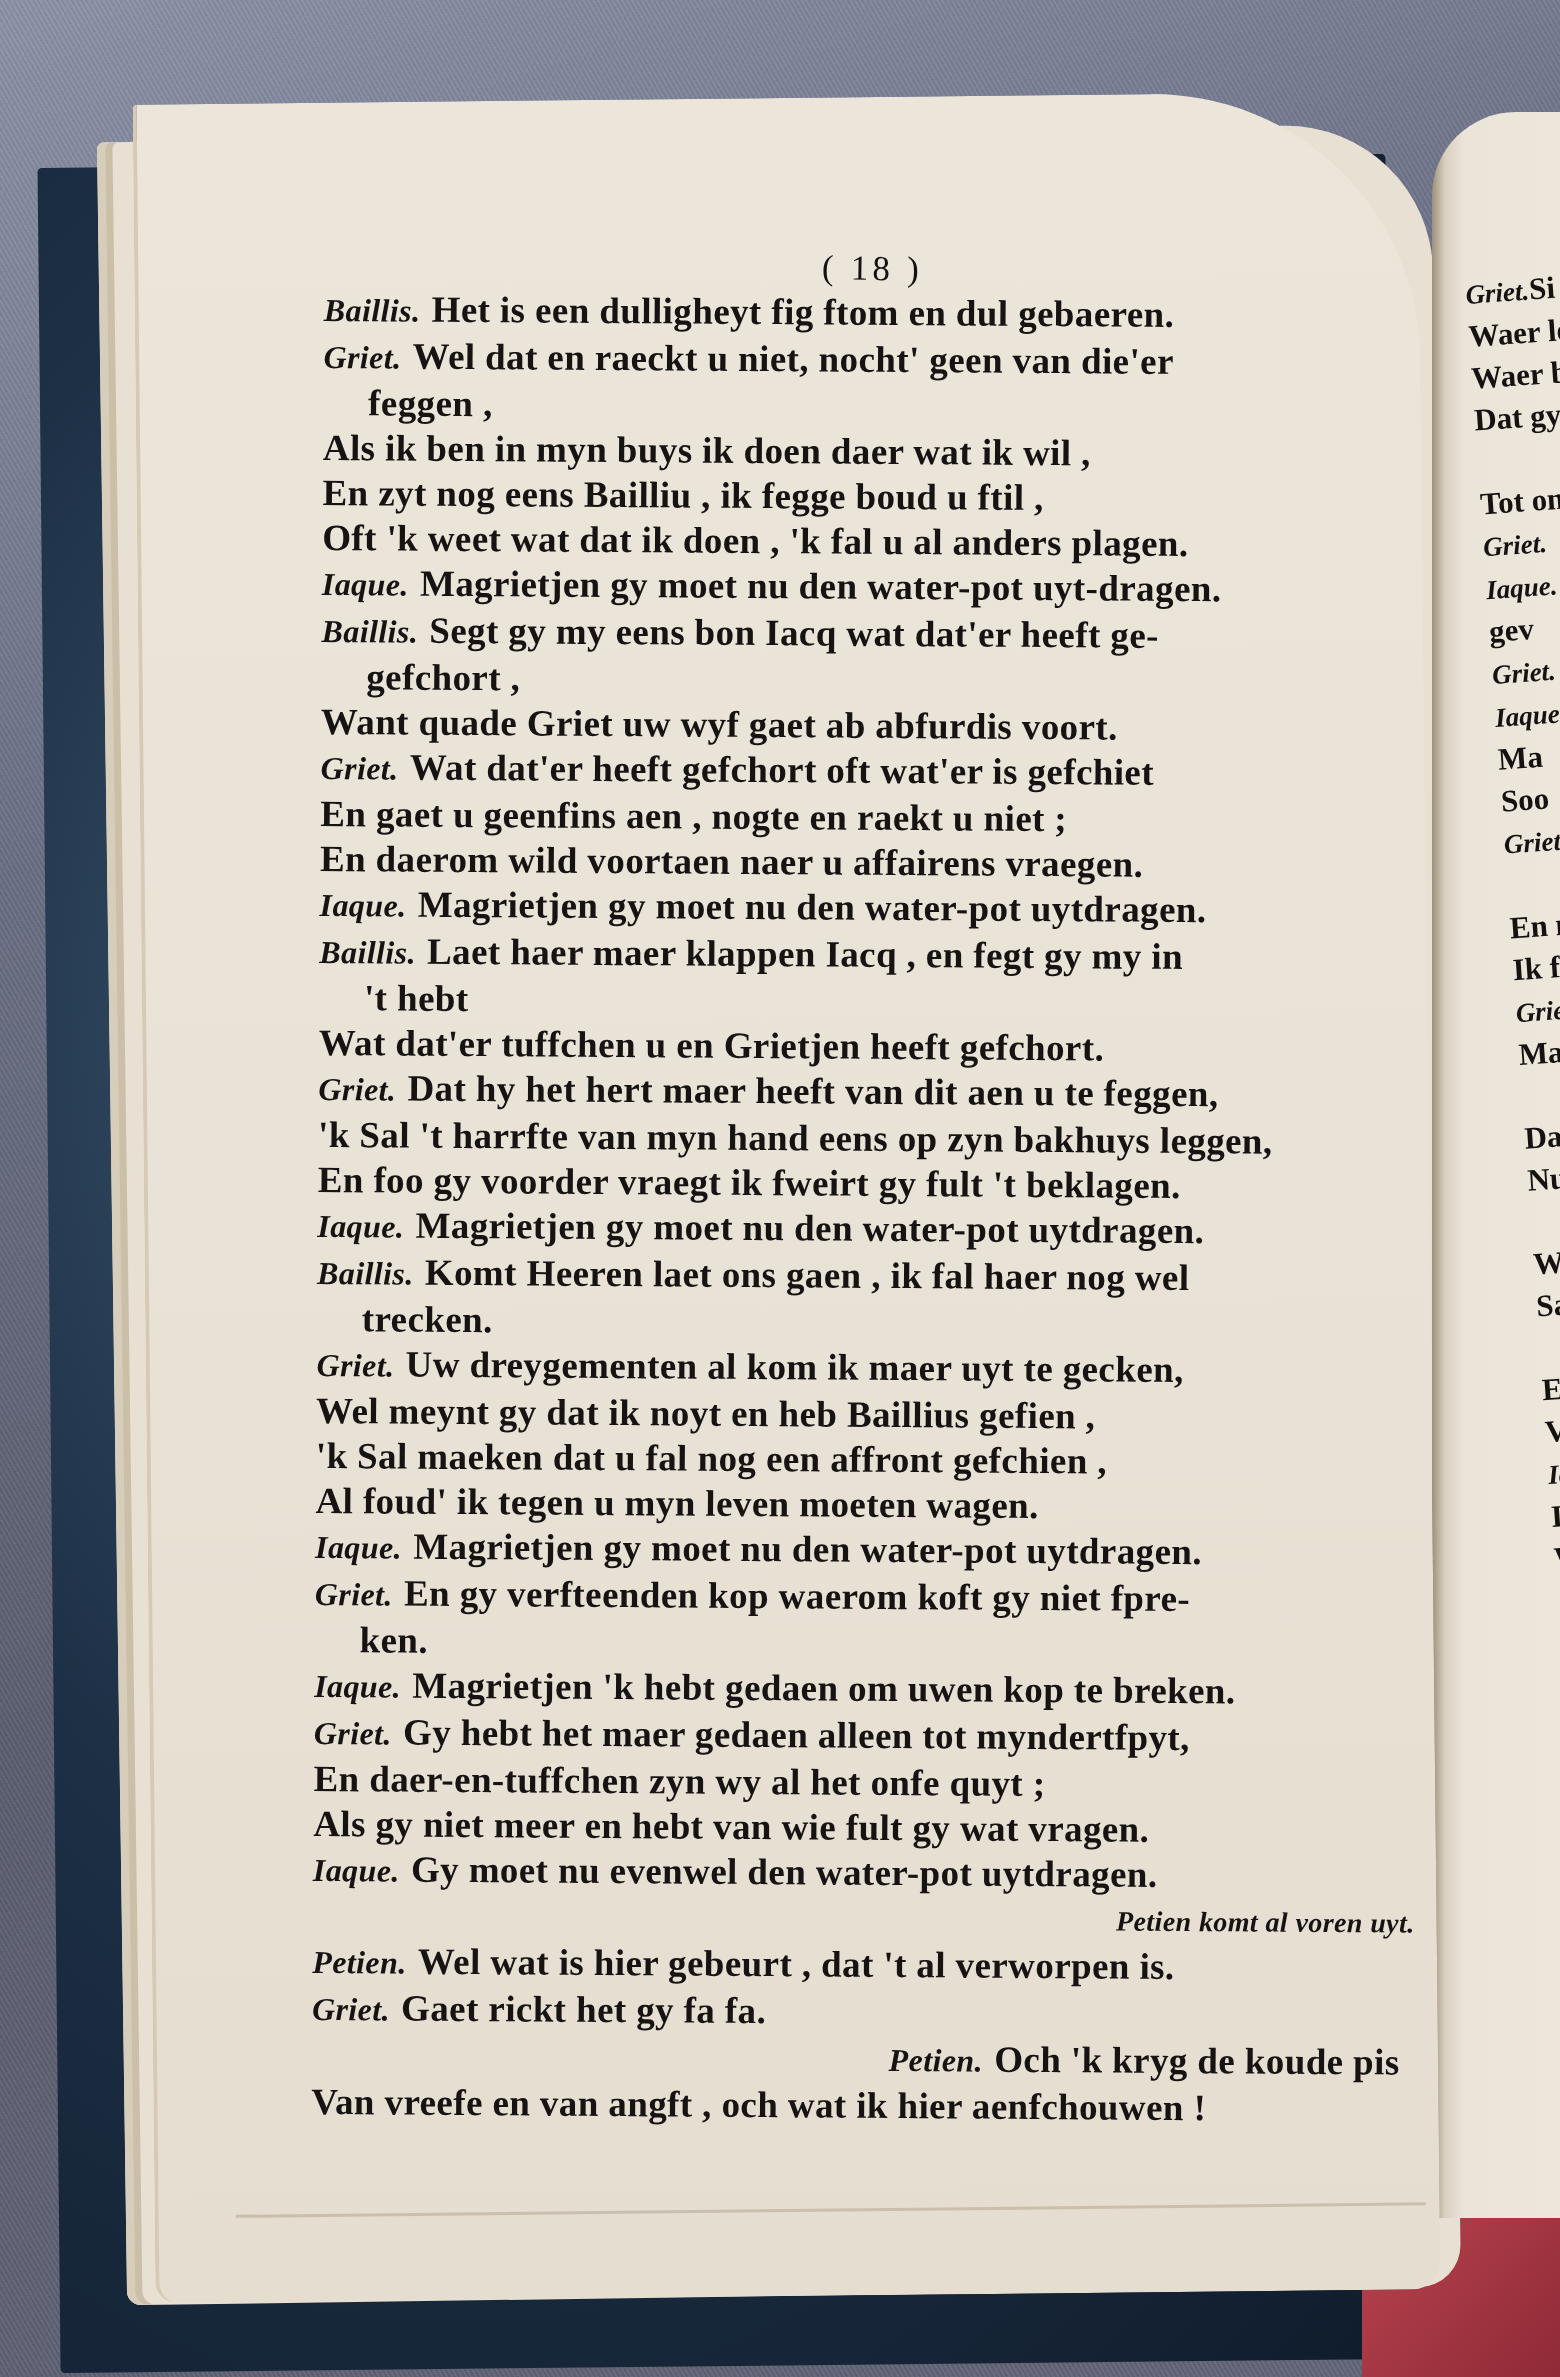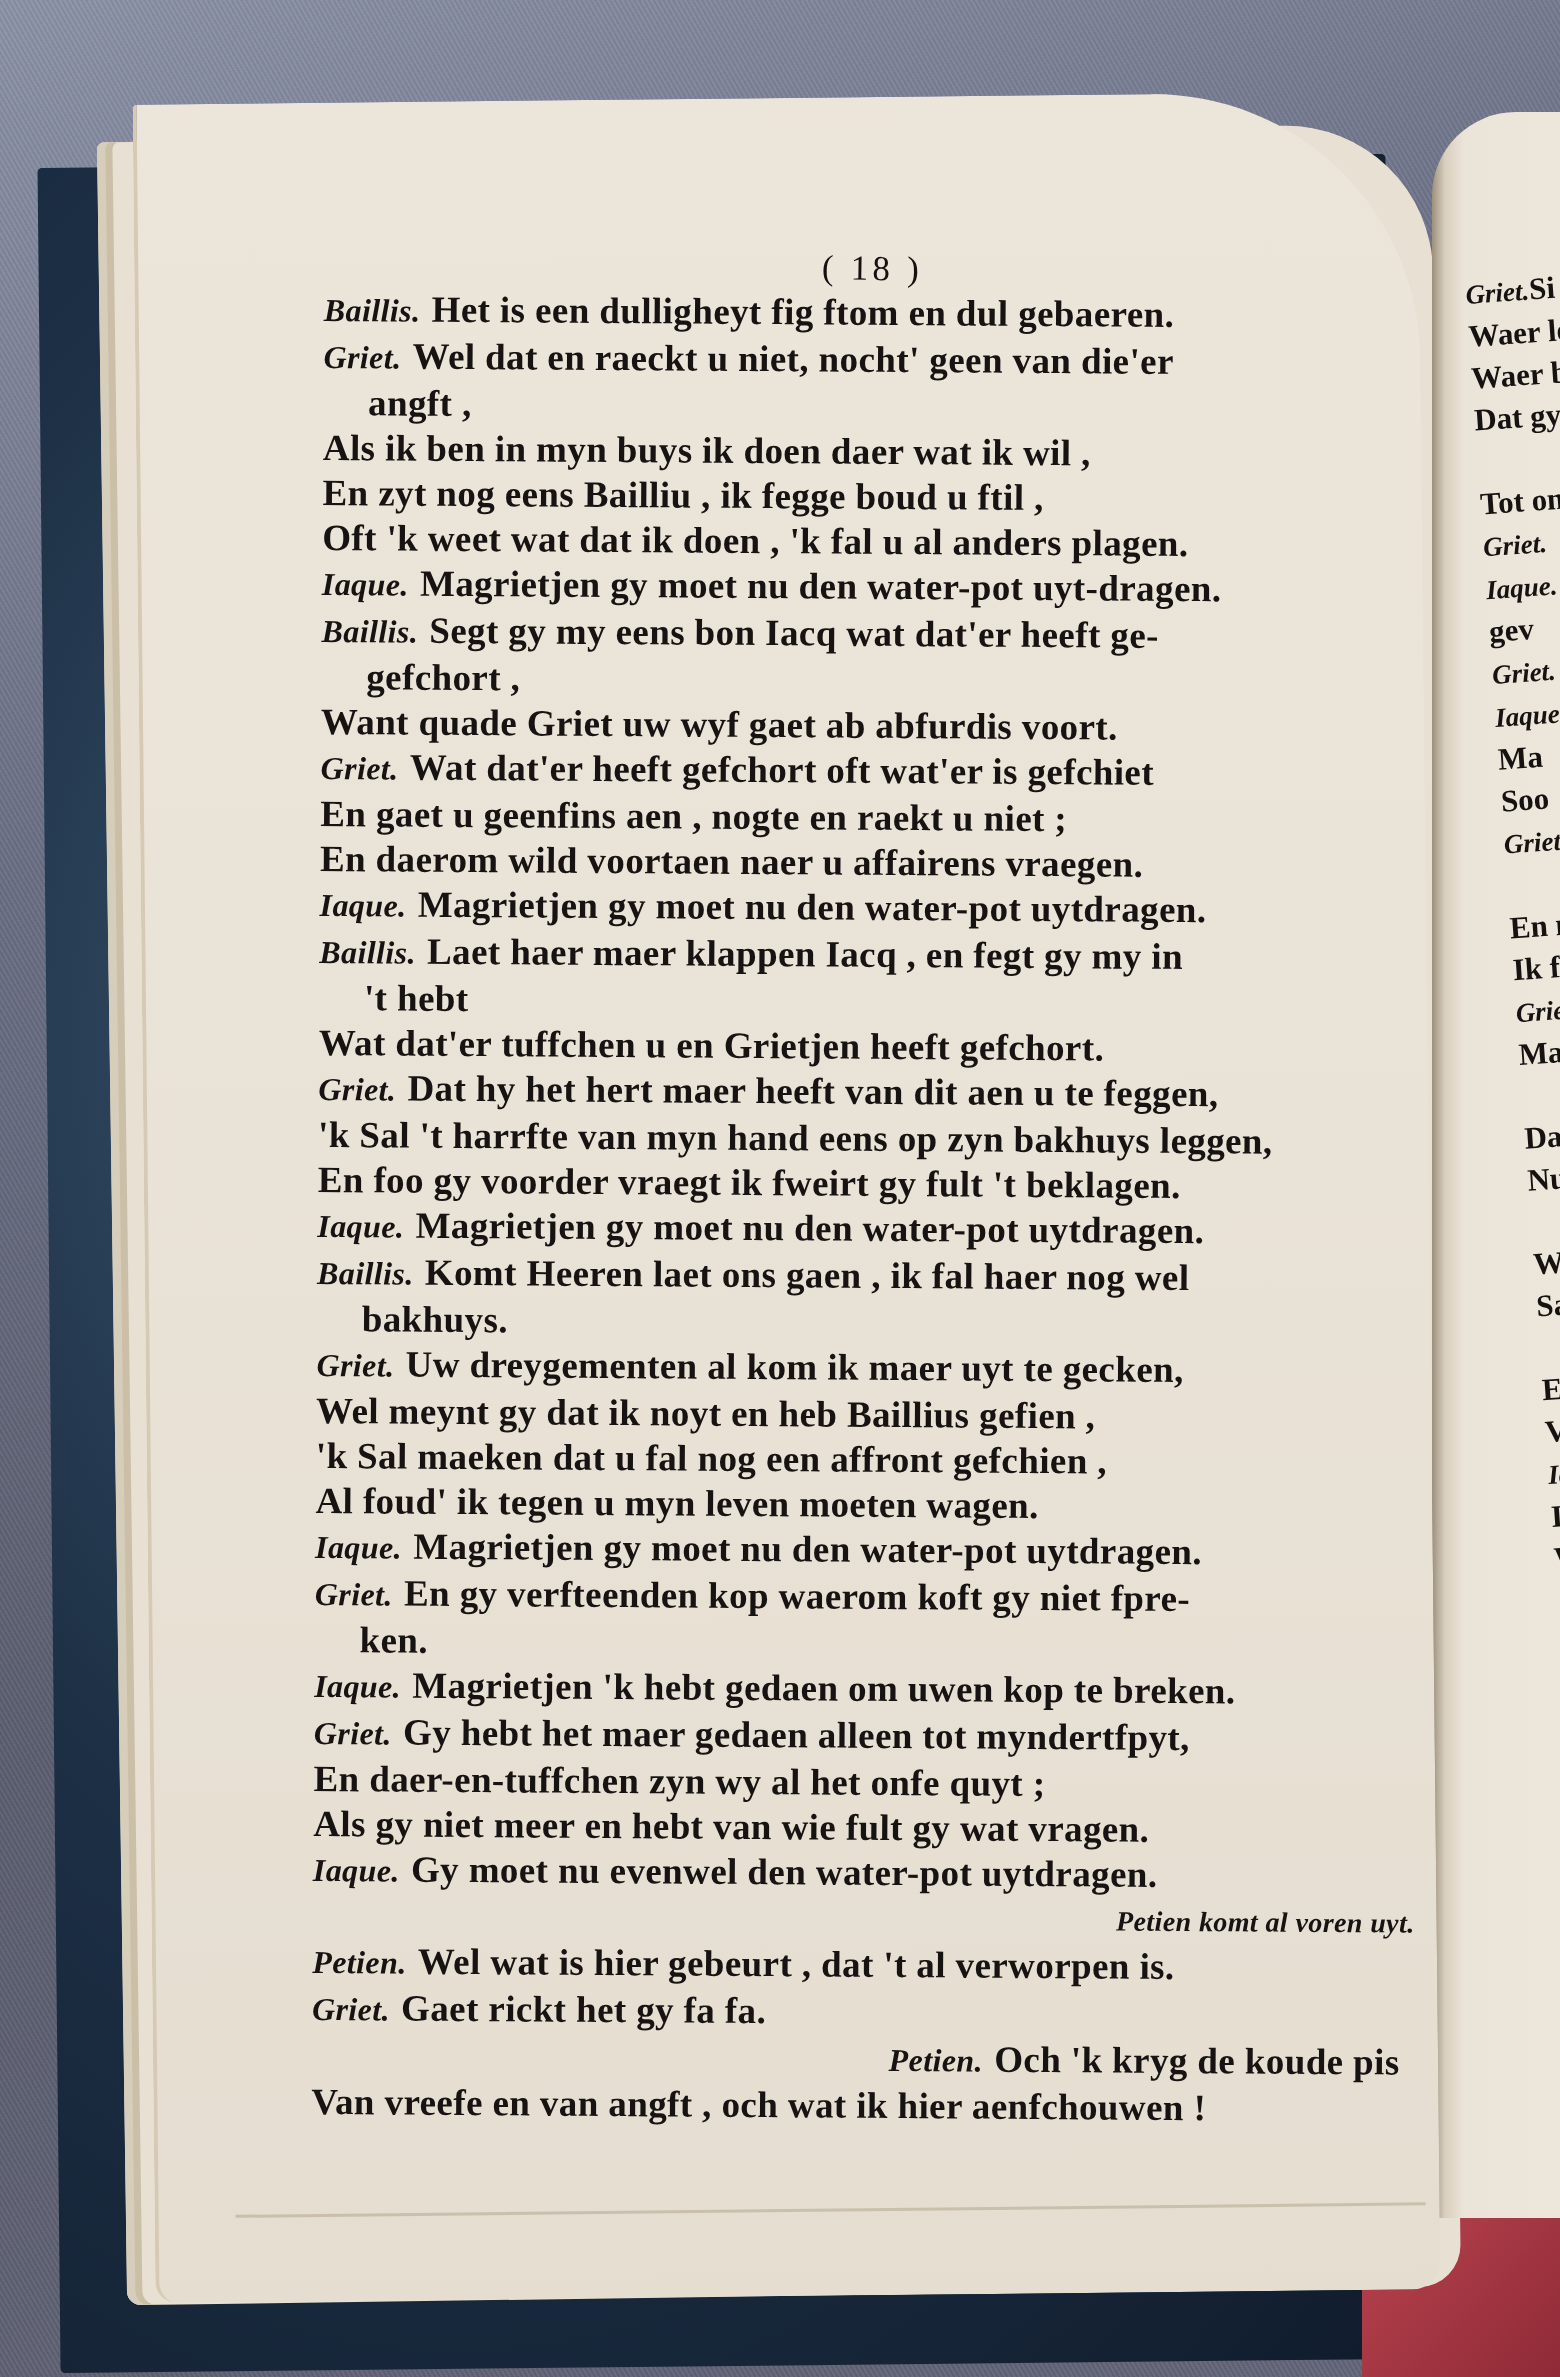--- a/index.html
+++ b/index.html
@@ -144,41 +144,41 @@
     </div>
 </div>
 
 <div class="page"></div>
 
 <div class="page-number">( 18 )</div>
 
 <div class="text-block" id="text-block">
     <div class="line"><span class="speaker">Baillis.</span><span>Het is een dulligheyt fig ftom en dul gebaeren.</span></div>
     <div class="line"><span class="speaker">Griet.</span><span>Wel dat en raeckt u niet, nocht' geen van die'er</span></div>
-    <div class="line indent"><span>angft ,</span></div>
+    <div class="line indent"><span>feggen ,</span></div>
     <div class="line"><span>Als ik ben in myn buys ik doen daer wat ik wil ,</span></div>
     <div class="line"><span>En zyt nog eens Bailliu , ik fegge boud u ftil ,</span></div>
     <div class="line"><span>Oft 'k weet wat dat ik doen , 'k fal u al anders plagen.</span></div>
     <div class="line"><span class="speaker">Iaque.</span><span>Magrietjen gy moet nu den water-pot uyt-dragen.</span></div>
     <div class="line"><span class="speaker">Baillis.</span><span>Segt gy my eens bon Iacq wat dat'er heeft ge-</span></div>
     <div class="line indent"><span>gefchort ,</span></div>
     <div class="line"><span>Want quade Griet uw wyf gaet ab abfurdis voort.</span></div>
     <div class="line"><span class="speaker">Griet.</span><span>Wat dat'er heeft gefchort oft wat'er is gefchiet</span></div>
     <div class="line"><span>En gaet u geenfins aen , nogte en raekt u niet ;</span></div>
     <div class="line"><span>En daerom wild voortaen naer u affairens vraegen.</span></div>
     <div class="line"><span class="speaker">Iaque.</span><span>Magrietjen gy moet nu den water-pot uytdragen.</span></div>
     <div class="line"><span class="speaker">Baillis.</span><span>Laet haer maer klappen Iacq , en fegt gy my in</span></div>
     <div class="line indent"><span>'t hebt</span></div>
     <div class="line"><span>Wat dat'er tuffchen u en Grietjen heeft gefchort.</span></div>
     <div class="line"><span class="speaker">Griet.</span><span>Dat hy het hert maer heeft van dit aen u te feggen,</span></div>
     <div class="line"><span>'k Sal 't harrfte van myn hand eens op zyn bakhuys leggen,</span></div>
     <div class="line"><span>En foo gy voorder vraegt ik fweirt gy fult 't beklagen.</span></div>
     <div class="line"><span class="speaker">Iaque.</span><span>Magrietjen gy moet nu den water-pot uytdragen.</span></div>
     <div class="line"><span class="speaker">Baillis.</span><span>Komt Heeren laet ons gaen , ik fal haer nog wel</span></div>
-    <div class="line indent"><span>bakhuys.</span></div>
+    <div class="line indent"><span>trecken.</span></div>
     <div class="line"><span class="speaker">Griet.</span><span>Uw dreygementen al kom ik maer uyt te gecken,</span></div>
     <div class="line"><span>Wel meynt gy dat ik noyt en heb Baillius gefien ,</span></div>
     <div class="line"><span>'k Sal maeken dat u fal nog een affront gefchien ,</span></div>
     <div class="line"><span>Al foud' ik tegen u myn leven moeten wagen.</span></div>
     <div class="line"><span class="speaker">Iaque.</span><span>Magrietjen gy moet nu den water-pot uytdragen.</span></div>
     <div class="line"><span class="speaker">Griet.</span><span>En gy verfteenden kop waerom koft gy niet fpre-</span></div>
     <div class="line indent"><span>ken.</span></div>
     <div class="line"><span class="speaker">Iaque.</span><span>Magrietjen 'k hebt gedaen om uwen kop te breken.</span></div>
     <div class="line"><span class="speaker">Griet.</span><span>Gy hebt het maer gedaen alleen tot myndertfpyt,</span></div>
     <div class="line"><span>En daer-en-tuffchen zyn wy al het onfe quyt ;</span></div>

